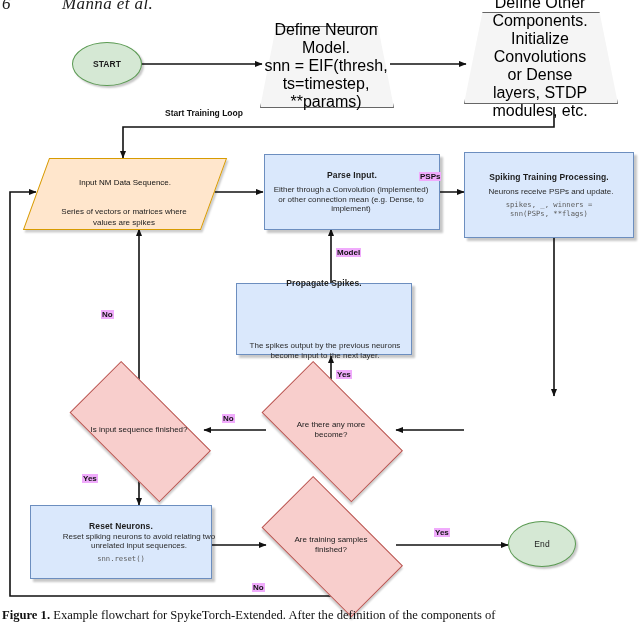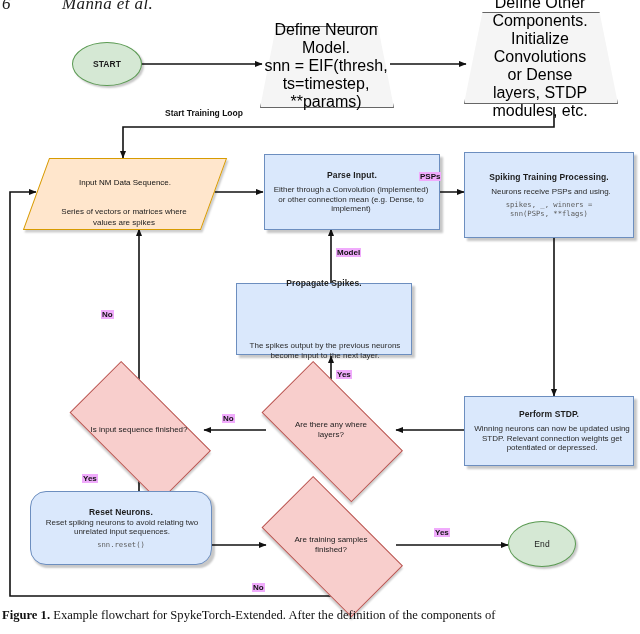--- a/index.html
+++ b/index.html
@@ -248,50 +248,46 @@
   </div>
   <div class="edge-label" style="left:50px; top:178px; width:148px; text-align:center; background:none; font-weight:normal; font-size:8px;">Input NM Data Sequence.</div>
 
   <div class="node proc" style="left:236px; top:154px; width:176px; height:76px; padding:4px 6px;margin-left:28px;">
     <span class="ttl">Parse Input.</span>
     <span class="sub" style="width:160px;">Either through a Convolution (implemented) or other connection mean (e.g. Dense, to implement)</span>
   </div>
 
   <div class="node proc" style="left:464px; top:152px; width:170px; height:86px; padding:4px 5px;">
     <span class="ttl">Spiking Training Processing.</span>
-    <span class="sub" style="width:162px;">Neurons receive PSPs and using.</span>
+    <span class="sub" style="width:162px;">Neurons receive PSPs and update.</span>
     <span class="code">spikes, _, winners =
 snn(PSPs, **flags)</span>
   </div>
 
   <div class="node proc" style="left:236px; top:283px; width:176px; height:72px; padding:3px 6px;gap:48px;">
     <span class="ttl">Propagate Spikes.</span>
     <span class="sub" style="width:164px;">The spikes output by the previous neurons become input to the next layer.</span>
   </div>
 
-  <div class="node proc" style="left:464px; top:396px; width:170px; height:70px; padding:4px 5px;">
-    <span class="ttl">Perform STDP.</span>
-    <span class="sub" style="width:164px;">Winning neurons can now be updated using STDP. Relevant connection weights get potentiated or depressed.</span>
-  </div>
 
   <div class="dec-wrap" style="left:56px; top:383px; width:166px; height:94px;">
     <div class="dec-shape"></div>
     <div class="dec-text">
       <span style="width:100px;">Is input sequence finished?</span>
     </div>
   </div>
 
   <div class="dec-wrap" style="left:248px; top:383px; width:166px; height:94px;">
     <div class="dec-shape"></div>
     <div class="dec-text">
-      <span style="width:100px;">Are there any where layers?</span>
-    </div>
-  </div>
-
-  <div class="node proc" style="left:30px; top:491px; width:182px; height:74px; padding:4px 3px;border-radius:16px;">
+      <span style="width:100px;">Are there any more become?</span>
+    </div>
+  </div>
+
+  <div class="node proc" style="left:30px; top:505px; width:182px; height:74px; padding:4px 20px;">
     <span class="ttl">Reset Neurons.</span>
     <span class="sub" style="width:176px; margin-top:1px;">Reset spiking neurons to avoid relating two unrelated input sequences.</span>
     <span class="code">snn.reset()</span>
   </div>
 
   <div class="dec-wrap" style="left:248px; top:498px; width:166px; height:94px;">
     <div class="dec-shape"></div>
     <div class="dec-text">
       <span style="width:104px;">Are training samples finished?</span>
     </div>

